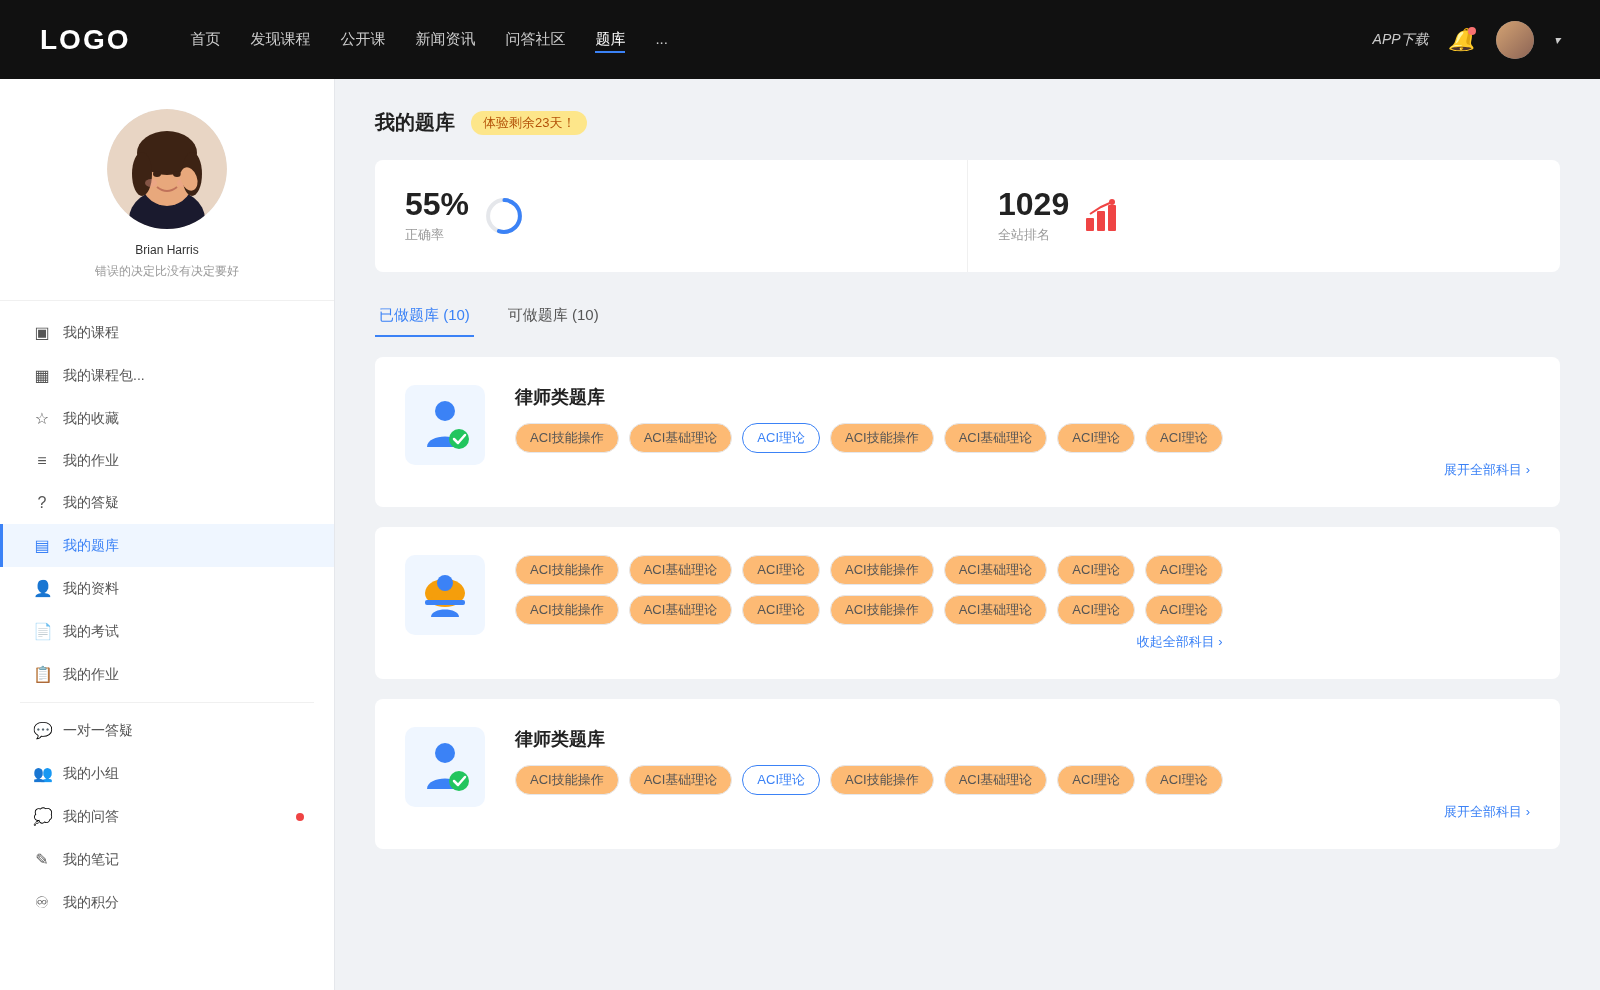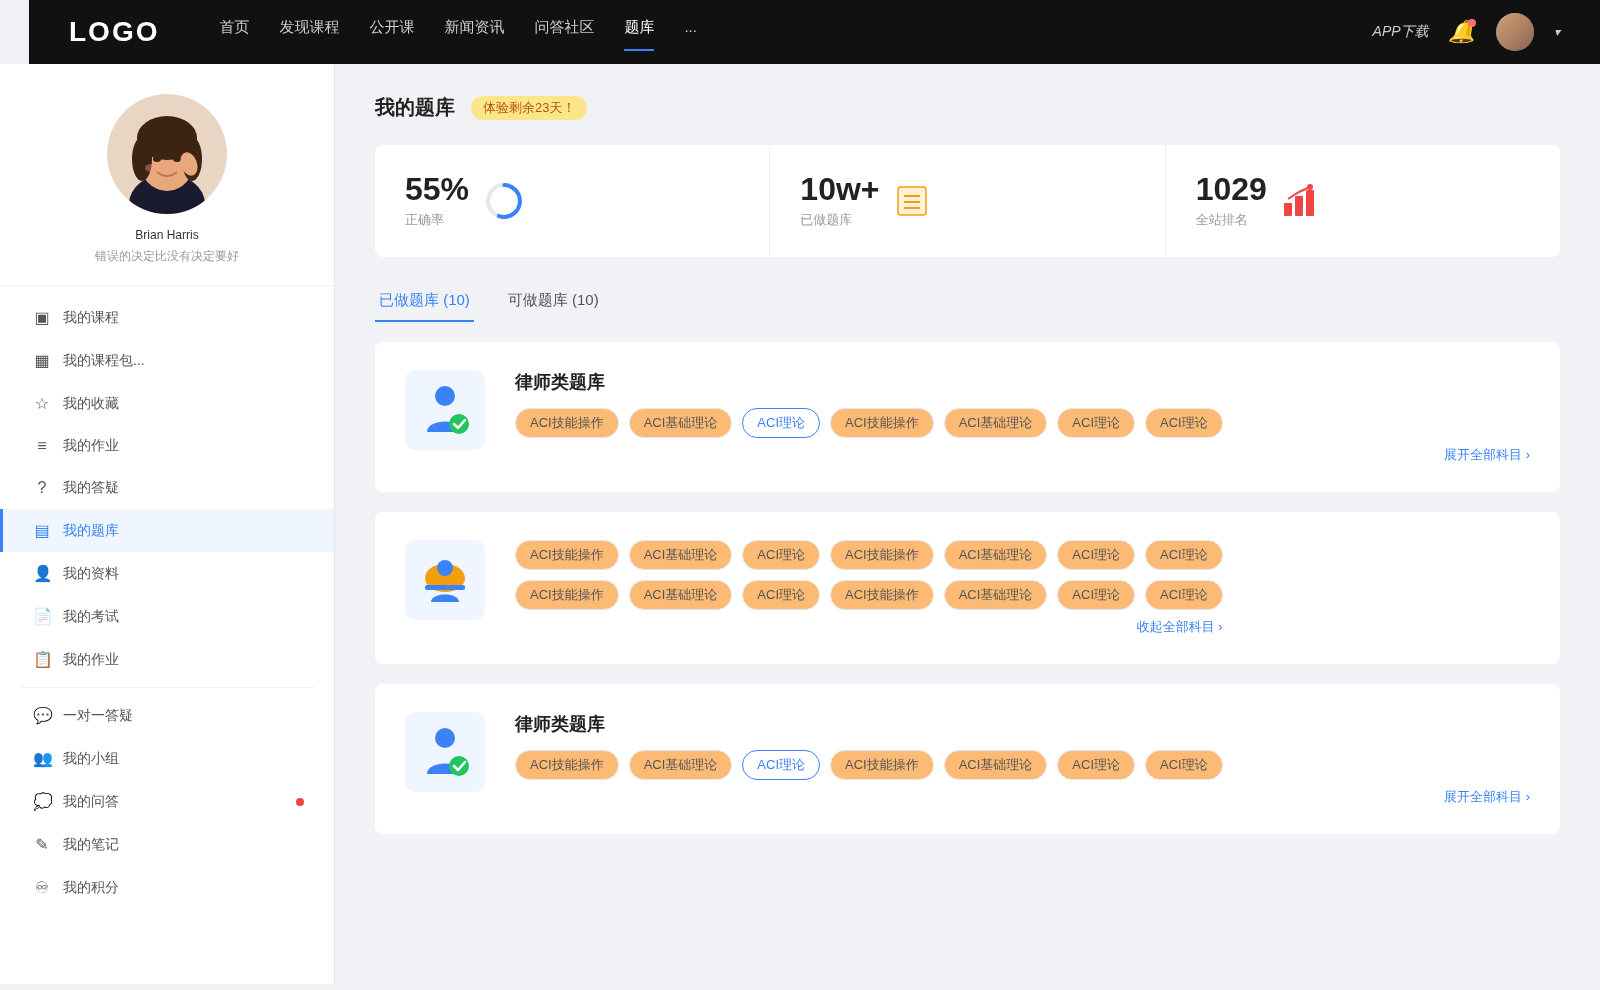--- a/index.html
+++ b/index.html
@@ -1,26 +1,25 @@
 <!DOCTYPE html>
 <html><head>
   <meta charset="utf-8">
   <style>
     * { margin: 0; padding: 0; box-sizing: border-box; }
     body { font-family: -apple-system, BlinkMacSystemFont, 'PingFang SC', 'Microsoft YaHei', sans-serif; background: #f0f2f5; min-height: 990px; }
 
     
     .topnav {
       background: #111;
-      height: 64px;
+      height: 79px;
       display: flex;
       align-items: center;
       padding: 0 40px;
       position: relative;
-      margin-left: 29px;
     }
     .topnav-logo {
       color: #fff;
       font-size: 28px;
       font-weight: bold;
       letter-spacing: 2px;
       margin-right: 60px;
     }
     .topnav-links {
       display: flex;
@@ -30,21 +29,21 @@
     .topnav-link {
       color: #ccc;
       font-size: 15px;
       cursor: pointer;
       padding: 4px 0;
       position: relative;
     }
     .topnav-link.active {
       color: #fff;
       border-bottom: 2px solid #3b82f6;
-      padding-bottom: 12px;
+      padding-bottom: 2px;
     }
     .topnav-right {
       display: flex;
       align-items: center;
       gap: 20px;
       font-style: italic;
     }
     .topnav-app {
       color: #ccc;
       font-size: 14px;
@@ -434,33 +433,20 @@
           <div class="stat-number">55%</div>
           <div class="stat-label">正确率</div>
         </div>
         <svg class="donut-svg" viewBox="0 0 42 42">
           <circle cx="21" cy="21" r="15.915" fill="none" stroke="#e5e7eb" stroke-width="4"></circle>
           <circle cx="21" cy="21" r="15.915" fill="none" stroke="#3b82f6" stroke-width="4" stroke-dasharray="55 45" stroke-dashoffset="25" stroke-linecap="round"></circle>
         </svg>
       </div>
 
 
-      <div class="stat-item">
-        <div class="stat-text">
-          <div class="stat-number">10w+</div>
-          <div class="stat-label">已做题库</div>
-        </div>
-        <svg width="36" height="36" viewBox="0 0 36 36">
-          <rect x="4" y="4" width="28" height="28" rx="3" fill="#f59e0b" opacity="0.15"></rect>
-          <rect x="4" y="4" width="28" height="28" rx="3" fill="none" stroke="#f59e0b" stroke-width="1.5"></rect>
-          <line x1="10" y1="13" x2="26" y2="13" stroke="#f59e0b" stroke-width="2"></line>
-          <line x1="10" y1="19" x2="26" y2="19" stroke="#f59e0b" stroke-width="2"></line>
-          <line x1="10" y1="25" x2="26" y2="25" stroke="#f59e0b" stroke-width="2"></line>
-        </svg>
-      </div>
 
       <div class="stat-item">
         <div class="stat-text">
           <div class="stat-number">1029</div>
           <div class="stat-label">全站排名</div>
         </div>
         <svg width="36" height="36" viewBox="0 0 36 36">
           <rect x="3" y="20" width="8" height="13" rx="1" fill="#ef4444"></rect>
           <rect x="14" y="13" width="8" height="20" rx="1" fill="#ef4444"></rect>
           <rect x="25" y="7" width="8" height="26" rx="1" fill="#ef4444"></rect>

